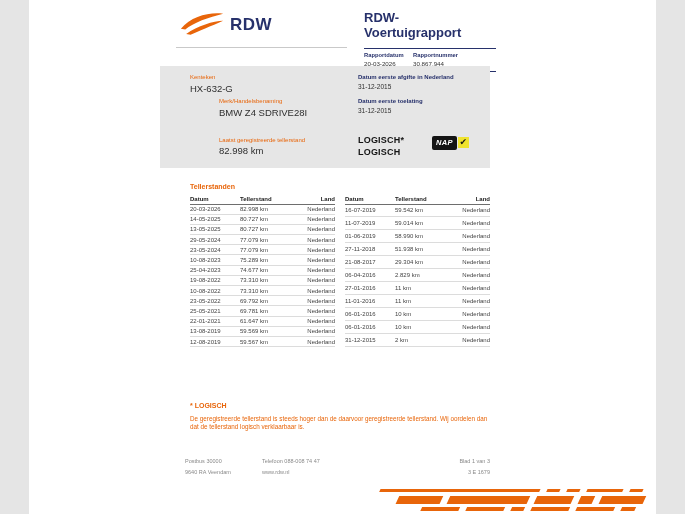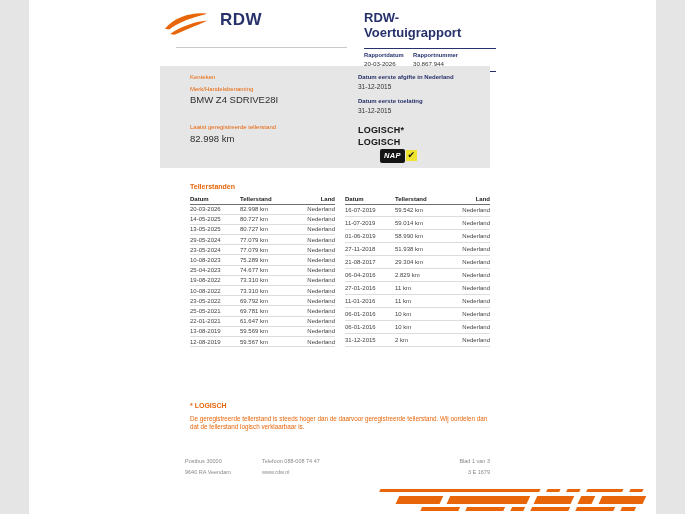--- a/index.html
+++ b/index.html
@@ -6,21 +6,21 @@
   * { margin:0; padding:0; box-sizing:border-box; }
   html,body { width:685px; height:514px; }
   body {
     position:relative; overflow:hidden; background:#ffffff;
     font-family:"Liberation Sans","DejaVu Sans",sans-serif; color:#333;
   }
   .strip { position:absolute; top:0; height:514px; width:29px; background:#e5e5e5; }
   .strip-left { left:0; } .strip-right { right:0; }
 
   
-  .logo { position:absolute; left:164px; top:10px; display:flex; align-items:flex-start; gap:12px; }
+  .logo { position:absolute; left:180px; top:10px; display:flex; align-items:flex-end; gap:6px; }
   .logo-mark { color:var(--accent); display:block; }
   .logo-text { font-size:17px; font-weight:bold; color:var(--navy); letter-spacing:.5px; }
   .logo-rule { position:absolute; left:176px; top:47px; width:171px; height:1px; background:#c9c9c9; }
 
   .head-right { position:absolute; left:358px; top:10px; width:132px;margin-left:6px; }
   .report-title { font-size:13px; line-height:15px; font-weight:bold; color:var(--navy); }
   .rule-navy { height:1px; background:var(--navy); }
   .rule-navy.first { margin-top:8px; }
   .rule-navy.second { margin-top:4px; }
   .meta { display:flex; margin-top:3px; }
@@ -32,24 +32,24 @@
   
   .vehicle-box { position:absolute; left:160px; top:66px; width:330px; height:102px; background:var(--box-gray); }
   .vcol-left  { position:absolute; left:30px; top:8px; width:150px; }
   .vcol-right { position:absolute; left:198px; top:8px; width:128px; }
   .flabel { font-size:6px; line-height:7px; }
   .flabel.orange { color:var(--accent); }
   .flabel.navy { color:var(--navy); font-weight:bold; }
   .fvalue { color:#2e2e2e; }
   .fvalue.lg { font-size:9.5px; line-height:11px; margin-top:1.5px; }
   .fvalue.sm { font-size:6.5px; line-height:7.5px; margin-top:1.5px; }
-  .vcol-left  .field + .field { margin-top:4.5px; }
+  .vcol-left  .field + .field { margin-top:4.5px;margin-left:29px; }
   .vcol-right .field + .field { margin-top:8px; }
   .vcol-left  .field.gap { margin-top:19px; }
-  .oordeel { margin-top:11px; display:flex; align-items:flex-start;flex-direction:column; }
+  .oordeel { margin-top:21px; display:flex; align-items:flex-start; }
   .oordeel-text { font-size:9px; font-weight:bold; color:#141414; line-height:11.5px; letter-spacing:.2px; width:52px; }
   .nap { display:flex; align-items:center; margin-left:22px; margin-top:1px; }
   .nap-box { background:#141414; color:#fff; font-weight:bold; font-style:italic; font-size:7.5px; line-height:7.5px; padding:3px 4px; border-radius:2px; letter-spacing:.3px; }
   .nap-check { width:11px; height:11px; background:var(--nap-yellow); color:#141414; font-size:9px; line-height:11px; text-align:center; margin-left:1px; font-weight:bold; }
 
   
   .teller-heading { position:absolute; left:190px; top:183px; font-size:7px; font-weight:bold; color:var(--accent); }
   .tables { position:absolute; left:190px; top:194px; display:flex; gap:10px; }
   .otable { border-collapse:collapse; width:145px; table-layout:fixed; }
   .otable col.c1 { width:50px; } .otable col.c2 { width:60px; } .otable col.c3 { width:35px; }
@@ -99,20 +99,21 @@
       <div class="meta-value">30.867.944</div>
     </div>
   </div>
   <div class="rule-navy second"></div>
 </div>
 
 <section class="vehicle-box">
   <div class="vcol-left">
     <div class="field">
       <div class="flabel orange">Kenteken</div>
+      <div class="fvalue lg">HX-632-G</div>
     </div>
     <div class="field">
       <div class="flabel orange">Merk/Handelsbenaming</div>
       <div class="fvalue lg">BMW Z4 SDRIVE28I</div>
     </div>
     <div class="field gap">
       <div class="flabel orange">Laatst geregistreerde tellerstand</div>
       <div class="fvalue lg">82.998 km</div>
     </div>
   </div>

